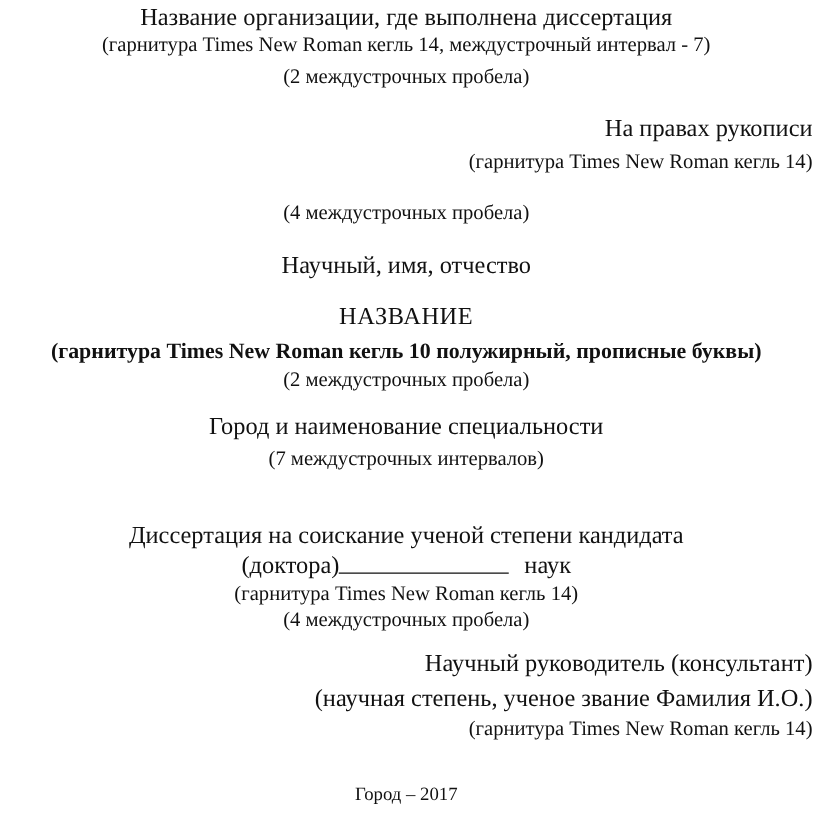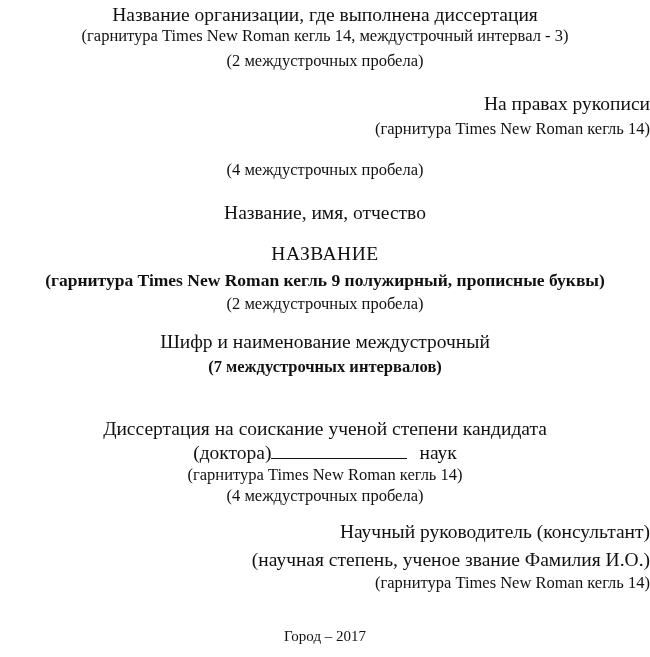--- a/index.html
+++ b/index.html
@@ -48,21 +48,21 @@
   .b-manuscript      { top: 93px; }
   .b-manuscript-note { top: 120px; }
   .b-gap4            { top: 161px; }
 
   .b-fio        { top: 202px; }
   .b-title      { top: 243px; }
   .b-title-note { top: 271px; }
   .b-gap2b      { top: 295px; }
 
   .b-spec       { top: 331px; }
-  .b-spec-note  { top: 358px; font-weight: bold; }
+  .b-spec-note  { top: 358px; }
 
   .b-degree       { top: 418px; }
   .b-degree2      { top: 441px; }
   .b-degree-note  { top: 466px; }
   .b-gap4b        { top: 487px; }
 
   .b-advisor      { top: 521px; }
   .b-advisor2     { top: 549px; }
   .b-advisor-note { top: 574px; }
   .b-advisor-gap  { top: 594px; }
@@ -88,52 +88,52 @@
 </style>
 </head>
 <body>
 
 <div class="page">
 
   <div class="blk b-org">
     <span class="line center t-main">Название организации, где выполнена диссертация</span>
   </div>
   <div class="blk b-org-note">
-    <span class="line center t-note">(гарнитура Times New Roman кегль 14, междустрочный интервал - 3)</span>
+    <span class="line center t-note">(гарнитура Times New Roman кегль 14, междустрочный интервал - 7)</span>
   </div>
   <div class="blk b-org-gap">
     <span class="line center t-note">(2 междустрочных пробела)</span>
   </div>
 
   <div class="blk b-manuscript">
     <span class="line right t-main">На правах рукописи</span>
   </div>
   <div class="blk b-manuscript-note">
     <span class="line right t-note">(гарнитура Times New Roman кегль 14)</span>
   </div>
   <div class="blk b-gap4">
     <span class="line center t-note">(4 междустрочных пробела)</span>
   </div>
 
   <div class="blk b-fio">
-    <span class="line center t-main">Название, имя, отчество</span>
+    <span class="line center t-main">Научный, имя, отчество</span>
   </div>
 
   <div class="blk b-title">
     <span class="line center t-title">НАЗВАНИЕ</span>
   </div>
   <div class="blk b-title-note">
-    <span class="line center t-titlenote">(гарнитура Times New Roman кегль 9 полужирный, прописные буквы)</span>
+    <span class="line center t-titlenote">(гарнитура Times New Roman кегль 10 полужирный, прописные буквы)</span>
   </div>
   <div class="blk b-gap2b">
     <span class="line center t-note">(2 междустрочных пробела)</span>
   </div>
 
   <div class="blk b-spec">
-    <span class="line center t-main">Шифр и наименование междустрочный</span>
+    <span class="line center t-main">Город и наименование специальности</span>
   </div>
   <div class="blk b-spec-note">
     <span class="line center t-note">(7 междустрочных интервалов)</span>
   </div>
 
   <div class="blk b-degree">
     <span class="line center t-main">Диссертация на соискание ученой степени кандидата</span>
   </div>
   <div class="blk b-degree2">
     <span class="degree-row">

